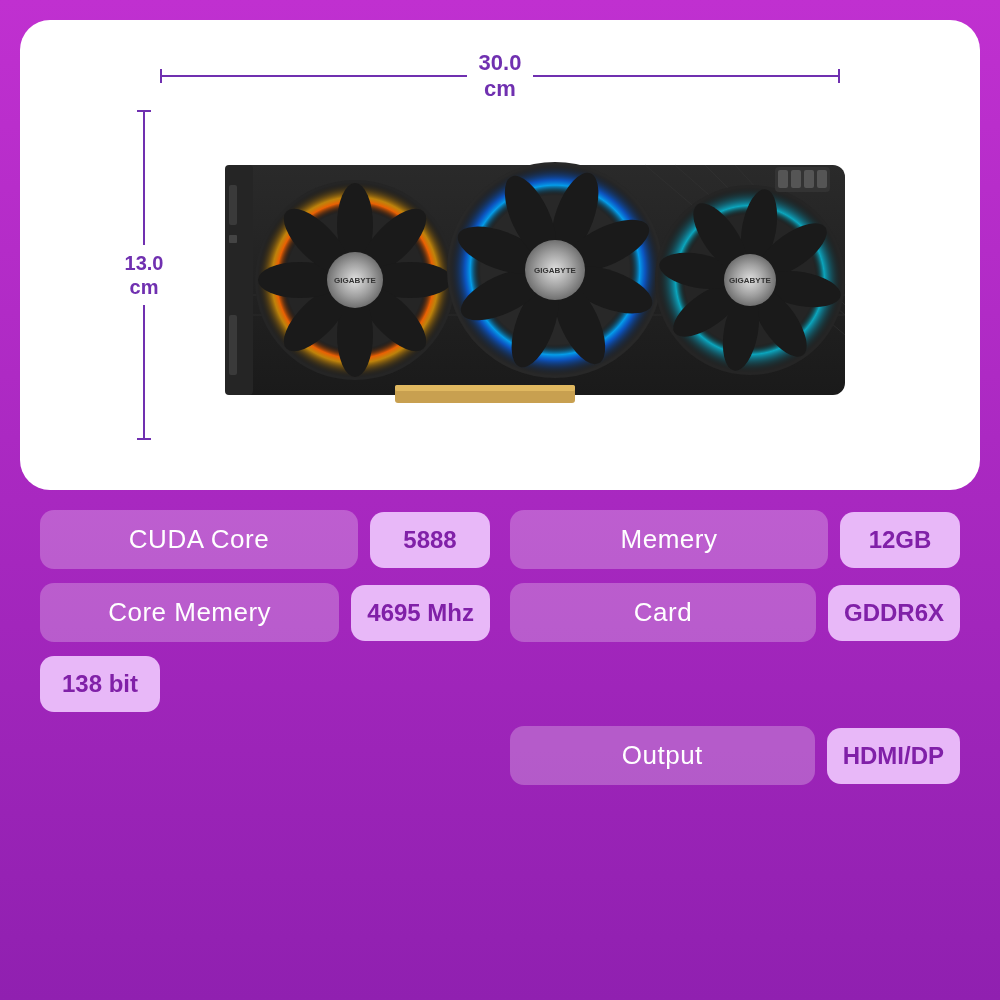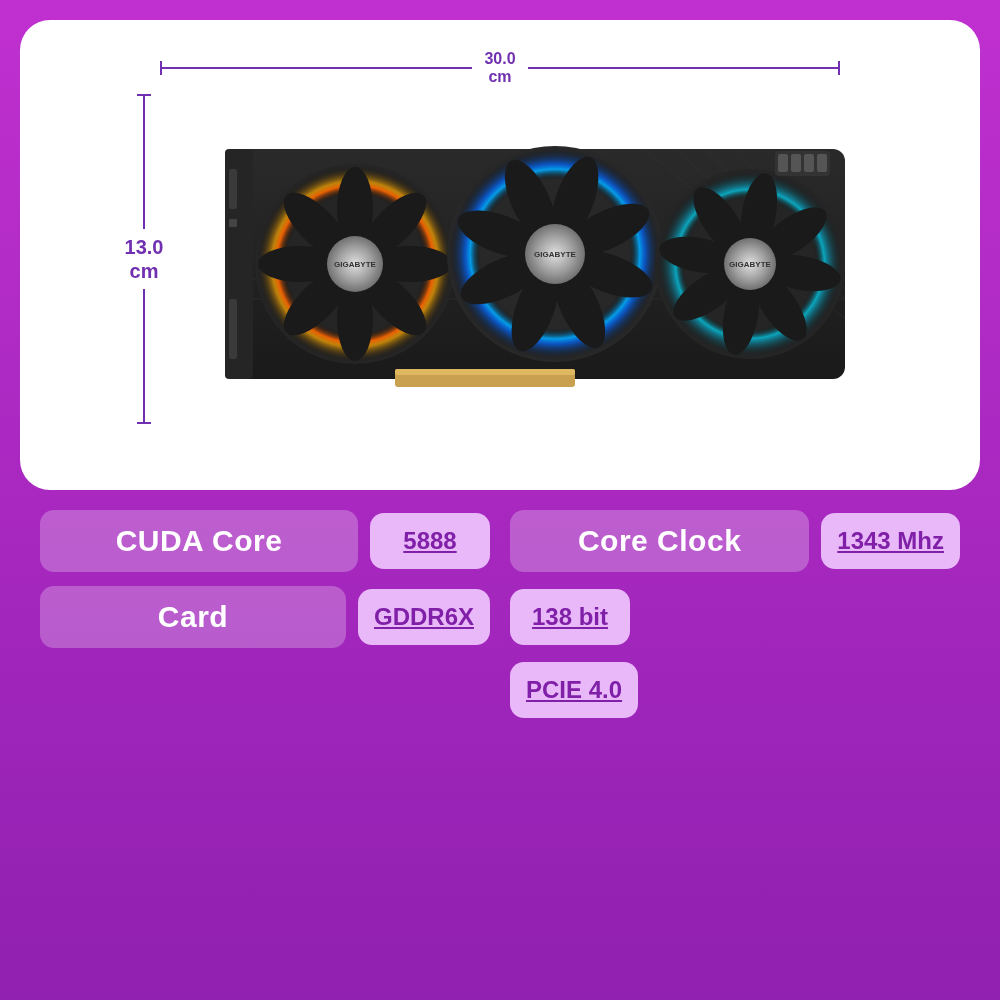--- a/index.html
+++ b/index.html
@@ -50,21 +50,21 @@
     }
 
     .h-end {
       width: 2px;
       height: 14px;
       background: #7030b0;
     }
 
     .dim-label-top {
       color: #7030b0;
-      font-size: 16px;
+      font-size: 22px;
       font-weight: bold;
       text-align: center;
       padding: 0 12px;
       white-space: nowrap;
     }
 
     .card-area {
       display: flex;
       flex-direction: row;
       align-items: center;
@@ -132,38 +132,37 @@
       flex-direction: row;
       align-items: center;
       gap: 12px;
     }
 
     .spec-label {
       background: rgba(255,255,255,0.25);
       border-radius: 14px;
       padding: 14px 20px;
       color: white;
-      font-size: 30px;
-      font-weight: 700;
+      font-size: 26px;
+      font-weight: 400;
       text-align: center;
       min-width: 160px;
       flex: 1;
       letter-spacing: 0.5px;
     }
 
     .spec-val-purple {
       background: #e8b8f8;
       border-radius: 14px;
       padding: 14px 16px;
       color: #8020a8;
       font-size: 24px;
       font-weight: 900;
       text-align: center;
       min-width: 120px;
-      text-decoration: underline;
     }
   </style>
 </head>
 <body>
 
 <div class="top-section">
 
   <div class="dimension-top">
     <div class="dim-line-h">
       <div class="h-end"></div>
@@ -302,33 +301,40 @@
     </div>
   </div>
 </div>
 
 <div class="specs-section">
 
   <div class="spec-row">
     <div class="spec-label">CUDA Core</div>
     <div class="spec-val-purple">5888</div>
   </div>
-
-  <div class="spec-row">
-    <div class="spec-label">Core Clock</div>
-    <div class="spec-val-purple">1343 Mhz</div>
+  <div class="spec-row">
+    <div class="spec-label">Memery</div>
+    <div class="spec-val-purple">12GB</div>
+  </div>
+
+  <div class="spec-row">
+    <div class="spec-label">Core Memery</div>
+    <div class="spec-val-purple">4695 Mhz</div>
   </div>
   <div class="spec-row">
     <div class="spec-label">Card</div>
     <div class="spec-val-purple">GDDR6X</div>
   </div>
 
   <div class="spec-row">
     <div class="spec-val-purple">138 bit</div>
   </div>
   <div class="spec-row">
   </div>
 
   <div class="spec-row">
-    <div class="spec-val-purple">PCIE 4.0</div>
+  </div>
+  <div class="spec-row">
+    <div class="spec-label">Output</div>
+    <div class="spec-val-purple">HDMI/DP</div>
   </div>
 
 </div>
 
 </body></html>

